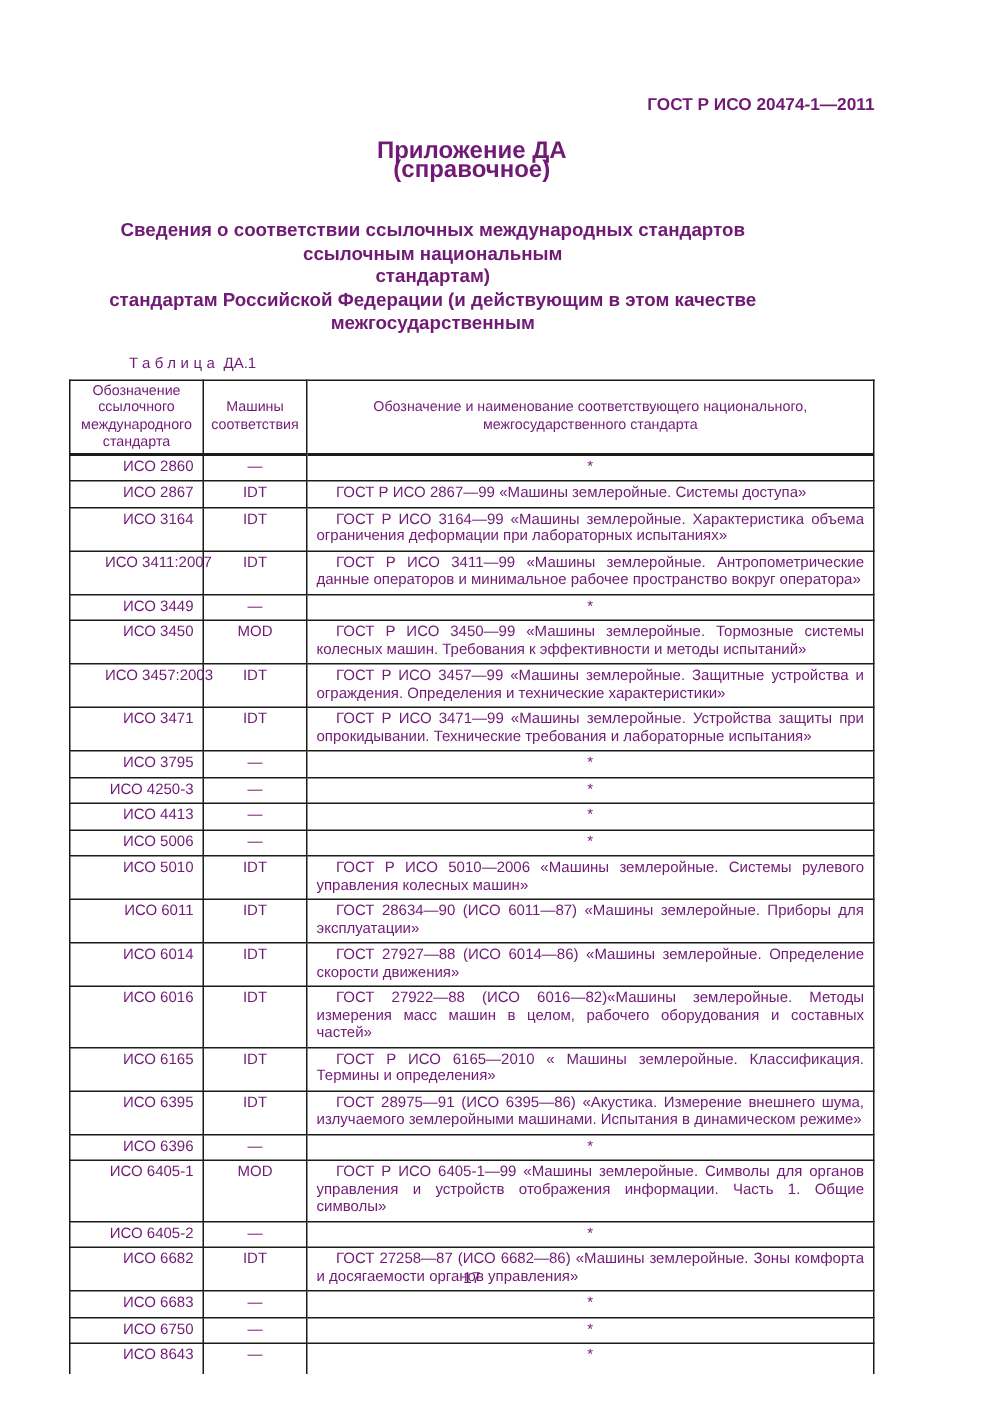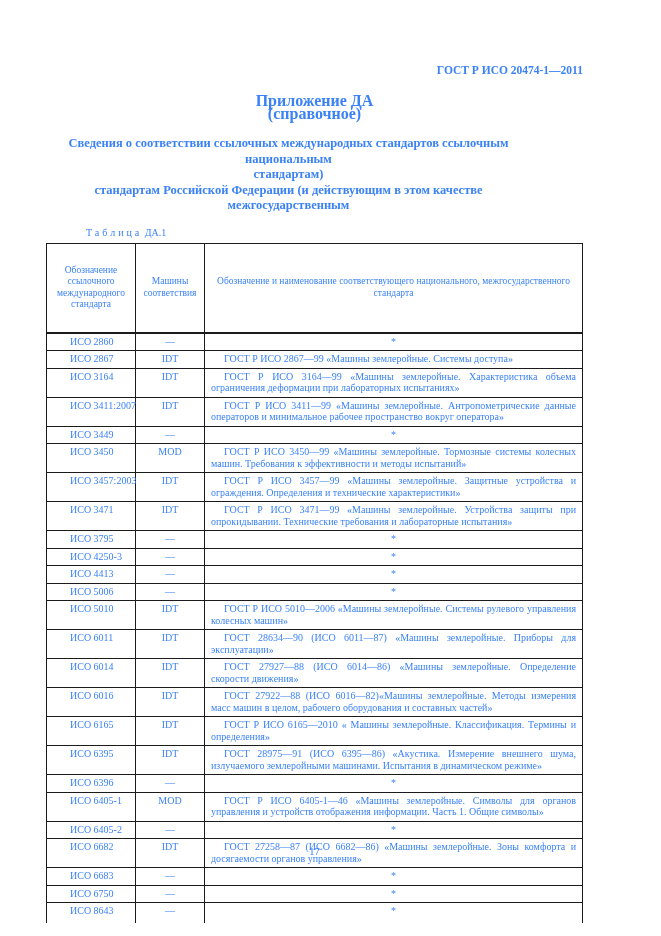--- a/index.html
+++ b/index.html
@@ -1,22 +1,22 @@
 <!DOCTYPE html>
 <html lang="ru"><head>
 <meta charset="utf-8">
 <style>
   html, body { margin: 0; padding: 0; background: #ffffff; }
   .page {
     position: relative;
     width: 661px;
     height: 936px;
     background: #ffffff;
-    font-family: Liberation Serif, serif;
-    color: #3b82f6;
+    font-family: Liberation Sans, sans-serif;
+    color: #701a75;
     overflow: hidden;
   }
   .content {
     position: absolute;
     left: 46px;
     top: 0;
     width: 537px;
   }
   .doc-code {
     padding-top: 63px;
@@ -26,21 +26,21 @@
     line-height: 14px;
   }
   .annex {
     margin-top: 17px;
     text-align: center;
     font-weight: bold;
     font-size: 16px;
     line-height: 13px;
   }
   .main-title {
-    margin-top: 16px;
+    margin-top: 26px;
     padding-right: 52px;
     text-align: center;
     font-weight: bold;
     font-size: 12.5px;
     line-height: 15.5px;
   }
   .table-label {
     margin-top: 13px;
     font-size: 10px;
     line-height: 12px;
@@ -55,32 +55,32 @@
     border-bottom: none;
   }
   .gtable th {
     border: 1px solid #1b1b1b;
     border-bottom: 2.5px solid #1b1b1b;
     font-weight: normal;
     font-size: 9.5px;
     line-height: 11.5px;
     text-align: center;
     vertical-align: middle;
-    padding: 20px 4px;
+    padding: 0 4px;
     height: 48px;
   }
   .gtable td {
     border: 1px solid #1b1b1b;
     font-size: 10px;
     line-height: 11.5px;
     padding: 2px 6px 3px 6px;
     vertical-align: top;
   }
   .gtable tr:last-child td { border-bottom: none; padding-bottom: 6px; margin-top: 16px; }
-  td.iso { padding-left: 23px; white-space: nowrap; }
+  td.iso { padding-left: 23px; white-space: nowrap; text-align: right; }
   td.degree { text-align: center; }
   td.standard { text-align: justify; text-indent: 13px; }
   td.standard.star { text-align: center; text-indent: 0; }
   .page-number {
     position: absolute;
     left: 46px;
     top: 846px;
     width: 537px;
     text-align: center;
     font-size: 10.5px;
@@ -215,21 +215,21 @@
             <td class="standard">ГОСТ 28975—91 (ИСО 6395—86) «Акустика. Измерение внешнего шума, излучаемого землеройными машинами. Испытания в динамическом режиме»</td>
           </tr>
           <tr>
             <td class="iso">ИСО 6396</td>
             <td class="degree">—</td>
             <td class="standard star">*</td>
           </tr>
           <tr>
             <td class="iso">ИСО 6405-1</td>
             <td class="degree">MOD</td>
-            <td class="standard">ГОСТ Р ИСО 6405-1—46 «Машины землеройные. Символы для органов управления и устройств отображения информации. Часть 1. Общие символы»</td>
+            <td class="standard">ГОСТ Р ИСО 6405-1—99 «Машины землеройные. Символы для органов управления и устройств отображения информации. Часть 1. Общие символы»</td>
           </tr>
           <tr>
             <td class="iso">ИСО 6405-2</td>
             <td class="degree">—</td>
             <td class="standard star">*</td>
           </tr>
           <tr>
             <td class="iso">ИСО 6682</td>
             <td class="degree">IDT</td>
             <td class="standard">ГОСТ 27258—87 (ИСО 6682—86) «Машины землеройные. Зоны комфорта и досягаемости органов управления»</td>

